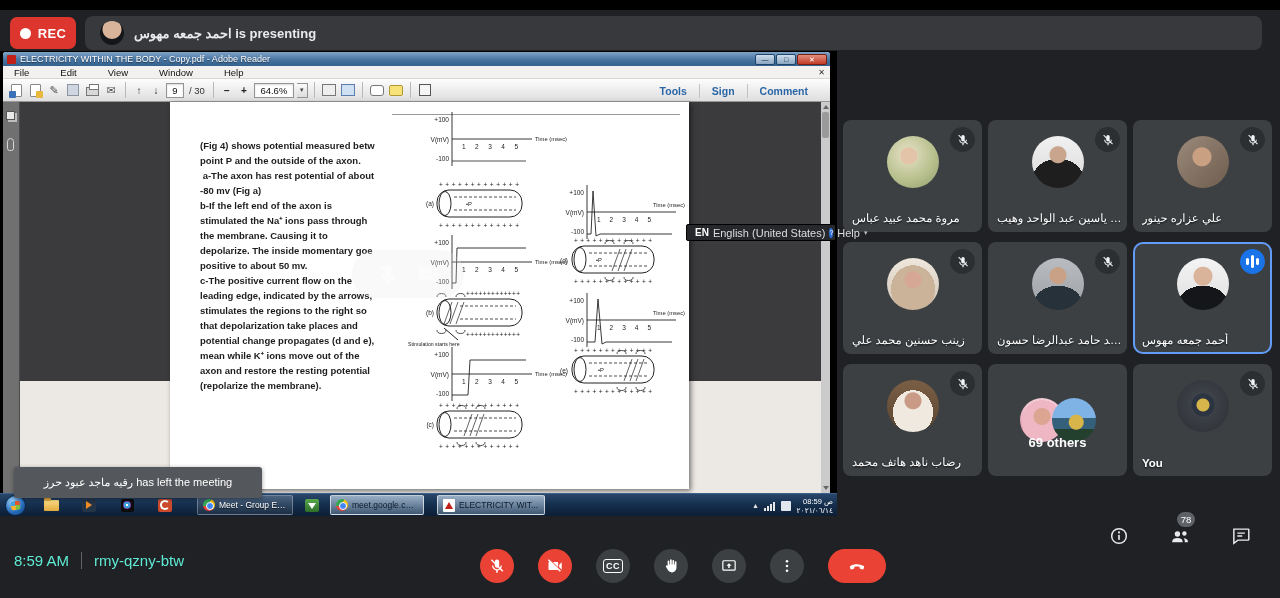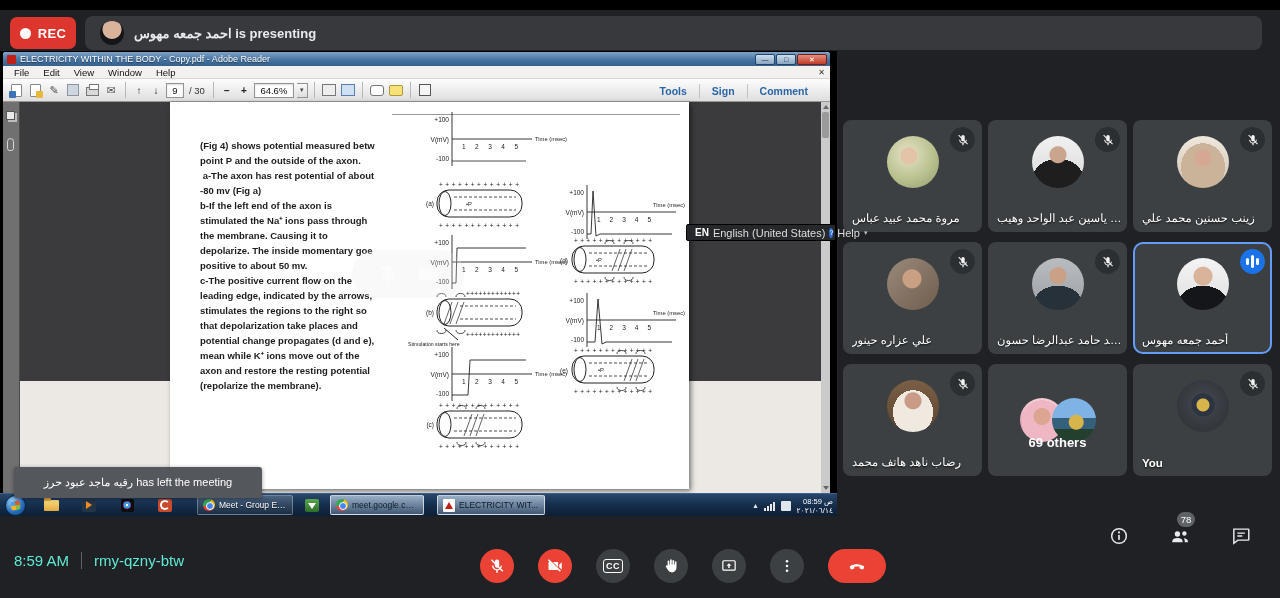--- a/index.html
+++ b/index.html
@@ -37,21 +37,21 @@
   #titlebar .appico { width:9px; height:9px; background:#c22017; border-radius:1px; flex:0 0 auto; }
   #titlebar .ttl { color:#fdfdfd; font-size:9px; text-shadow:0 1px 1px rgba(0,0,0,.5); white-space:nowrap; }
   .wbtns { position:absolute; right:3px; top:2px; display:flex; gap:1px; }
   .wbtn {
     width:20px; height:11px; border-radius:2px; border:1px solid #20456b;
     background:linear-gradient(#cfdeed,#8aa6c2); color:#123; font-size:7px; line-height:9px; text-align:center;
   }
   .wbtn.close { width:30px; background:linear-gradient(#e28f7f,#c23b26); color:#fff; border-color:#7c1d10; }
   #menubar {
     left:0; top:14px; width:827px; height:13px; background:#f2f1ef; border-bottom:1px solid #d8d6d2;
-    display:flex; align-items:center; padding-left:4px; gap:0;
+    display:flex; align-items:center; padding-left:4px; gap:17px;
   }
   #menubar .mi { font-size:9.5px; color:#111; padding:0 7px; }
   #menubar .docx { position:absolute; right:5px; font-size:8px; color:#333; }
   #toolbar {
     left:0; top:27px; width:827px; height:23px;
     background:linear-gradient(#fdfdfd,#dedede); border-bottom:1px solid #979797;
     display:flex; align-items:center; padding-left:5px; gap:3px;
   }
   .tsep { width:1px; height:16px; background:#b8b8b8; margin:0 3px; }
   .tico { display:inline-flex; align-items:center; justify-content:center; width:16px; height:17px; font-size:11px; color:#555; }
@@ -604,36 +604,36 @@
     <div class="tile">
       <span class="tileav av2"></span>
       <span class="mute">
           <svg>
             <use href="#i-micoff"></use>
           </svg>
         </span>
       <span class="pname">تبارك ياسين عبد الواحد وهيب</span>
     </div>
     <div class="tile">
+      <span class="tileav av3"></span>
+      <span class="mute">
+          <svg>
+            <use href="#i-micoff"></use>
+          </svg>
+        </span>
+      <span class="pname">علي عزاره حينور</span>
+    </div>
+    <div class="tile">
       <span class="tileav av4"></span>
       <span class="mute">
           <svg>
             <use href="#i-micoff"></use>
           </svg>
         </span>
       <span class="pname">زينب حسنين محمد علي</span>
-    </div>
-    <div class="tile">
-      <span class="tileav av3"></span>
-      <span class="mute">
-          <svg>
-            <use href="#i-micoff"></use>
-          </svg>
-        </span>
-      <span class="pname">علي عزاره حينور</span>
     </div>
     <div class="tile">
       <span class="tileav av5"></span>
       <span class="mute">
           <svg>
             <use href="#i-micoff"></use>
           </svg>
         </span>
       <span class="pname">أحمد حامد عبدالرضا حسون</span>
     </div>

